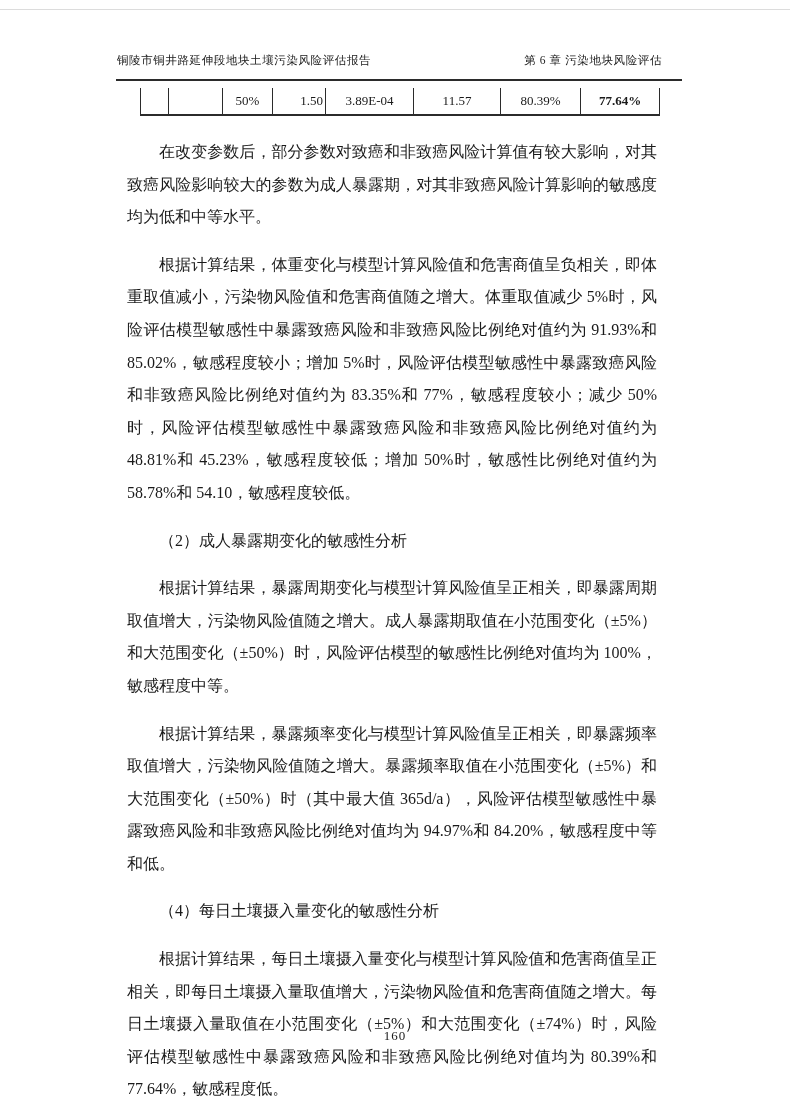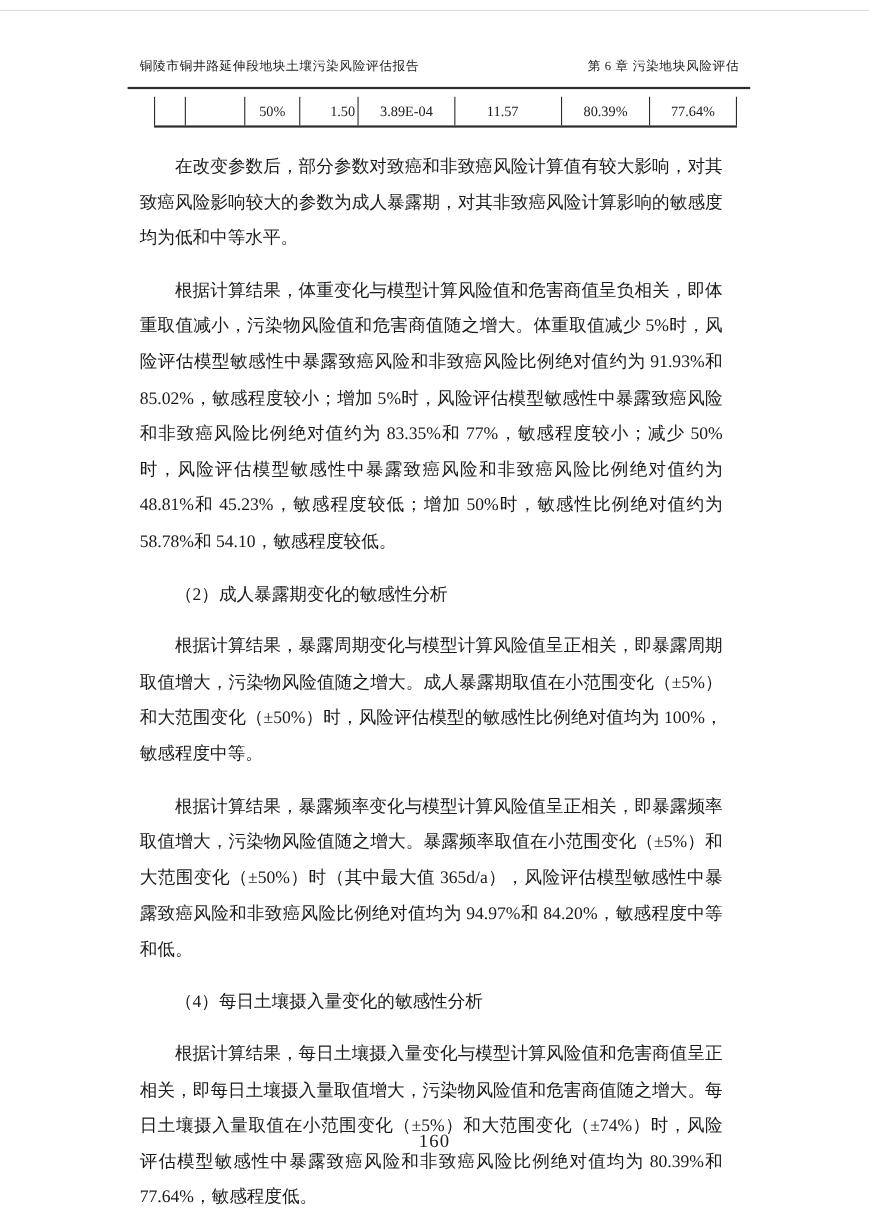--- a/index.html
+++ b/index.html
@@ -13,21 +13,21 @@
     position: relative;
     width: 790px; height: 1119px;
     background: #ffffff;
     overflow: hidden;
   }
   .top-edge {
     position: absolute; top: 9px; left: 0; right: 0;
     height: 1px; background: #dcdcdc;
   }
   .header {
-    position: absolute; top: 53px; left: 127px; width: 545px;
+    position: absolute; top: 53px; left: 117px; width: 545px;
     display: flex; justify-content: space-between; align-items: baseline;
     font-size: 11.5px; letter-spacing: 0.6px; white-space: nowrap;
   }
   .rule {
     position: absolute; top: 79px; left: 116px; width: 566px;
     border-top: 2px solid #2b2b2b;
   }
   .trow {
     position: absolute; top: 88px; left: 140px;
     display: flex;
@@ -41,34 +41,34 @@
     font-size: 13px;
     overflow: hidden;
   }
   .tcell:last-child { border-right: 1px solid #2b2b2b; }
   .tcell.c0 { width: 28px; }
   .tcell.c1 { width: 54px; }
   .tcell.c2 { width: 50px; }
   .tcell.c3 { width: 53px; padding-left: 25px; }
   .tcell.c4 { width: 88px; }
   .tcell.c5 { width: 87px; text-align: center; }
-  .tcell.c6 { width: 80px; margin-left: 10px; }
-  .tcell.c7 { width: 80px; }
+  .tcell.c6 { width: 80px; }
+  .tcell.c7 { width: 80px; font-weight: bold; }
   .body-text {
     position: absolute; top: 121px; left: 112px; width: 560px;
     font-size: 16px; line-height: 32.6px;
     text-align: justify;
   }
   .body-text p {
     margin: 15px;
     text-indent: 2em;
   }
   .footer {
     position: absolute; top: 1028px; left: 0; width: 790px;
-    text-align: center; font-size: 17px; letter-spacing: 1px;
+    text-align: center; font-size: 13px; letter-spacing: 1px;
   }
 </style>
 </head>
 <body>
 
 <div class="page">
 
   <div class="top-edge"></div>
 
   <div class="header">

